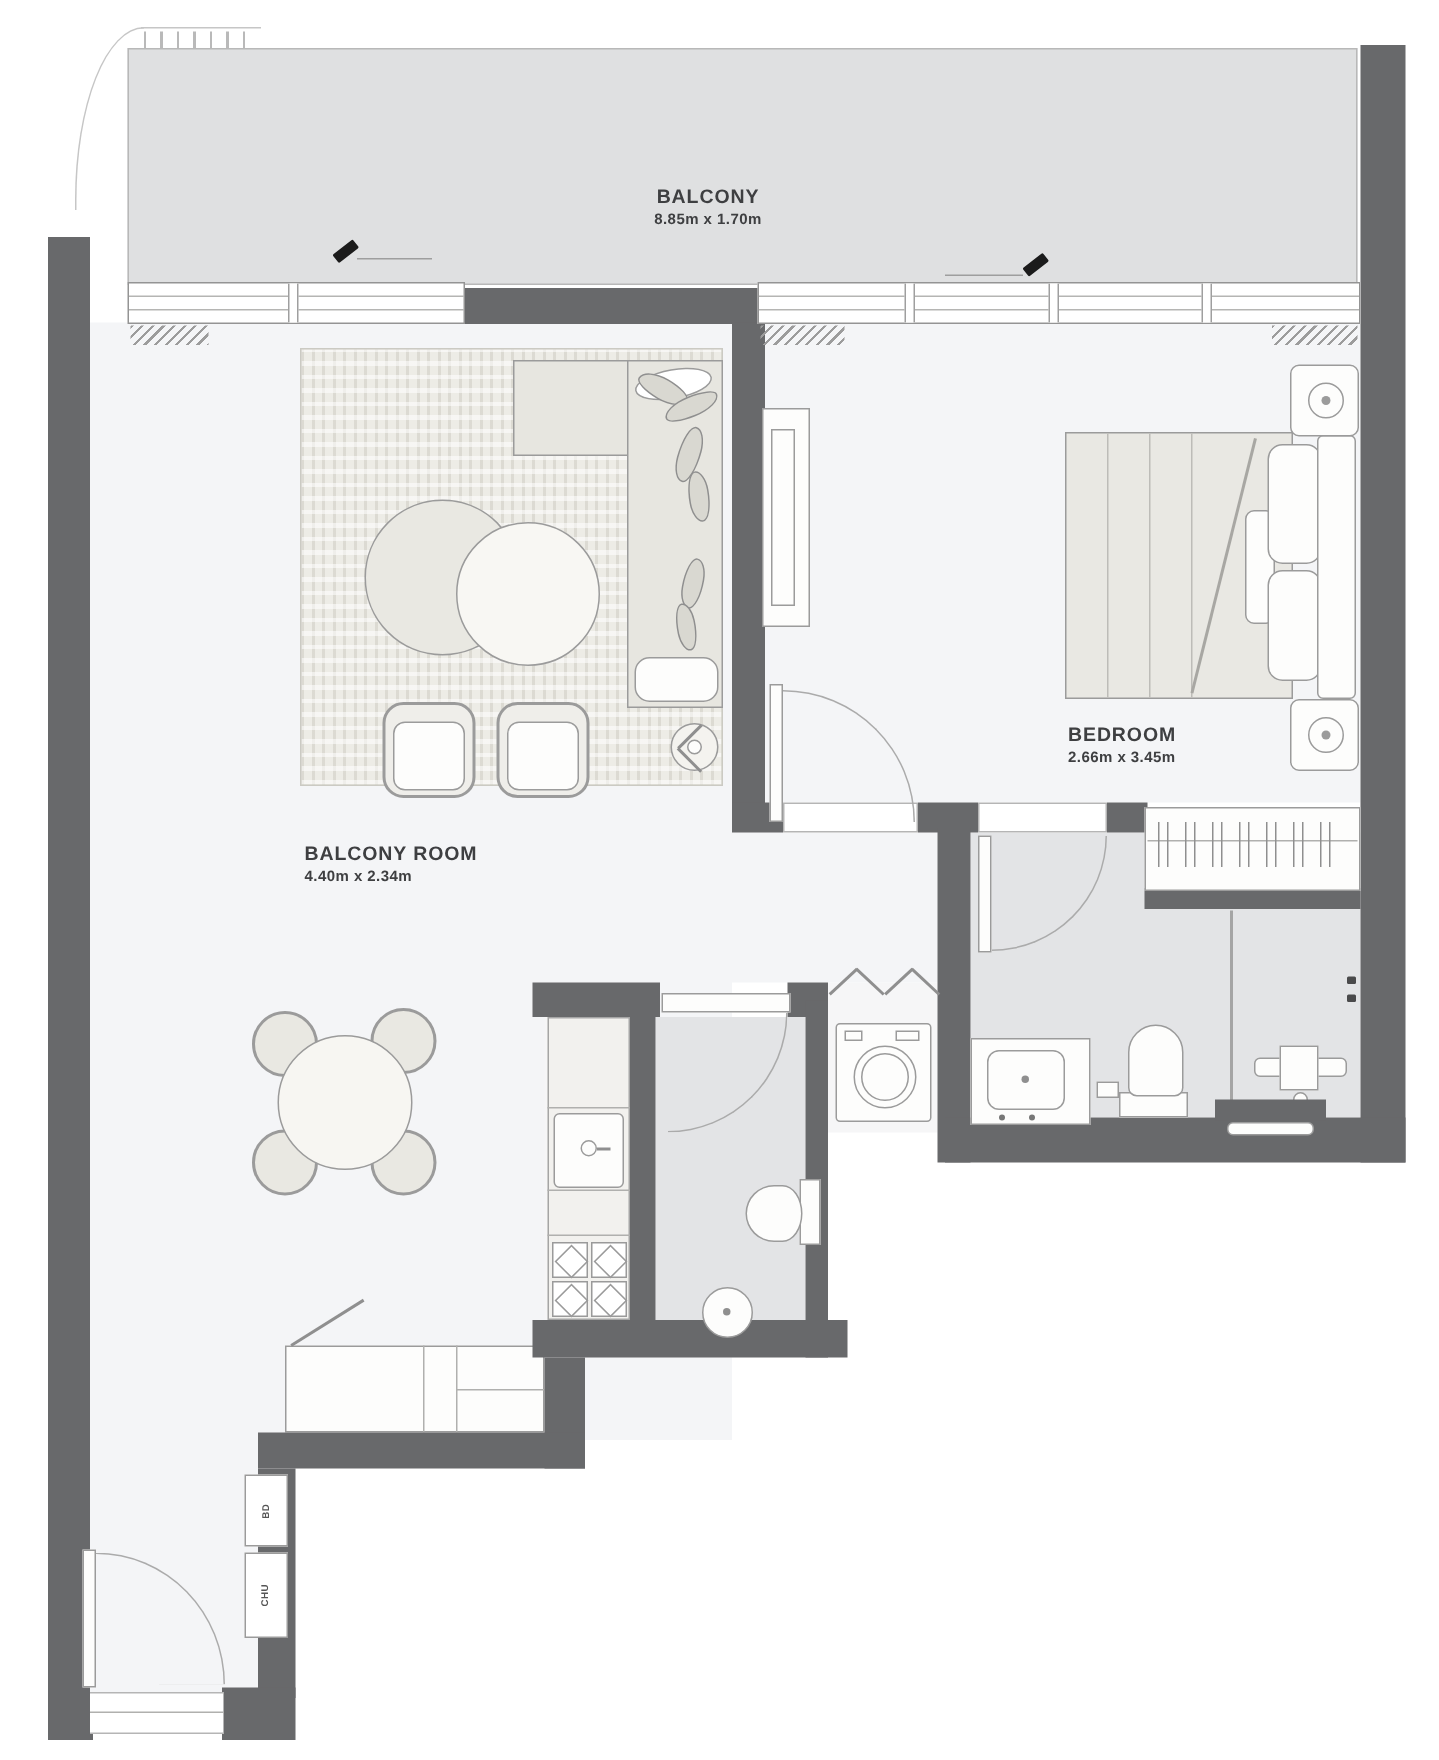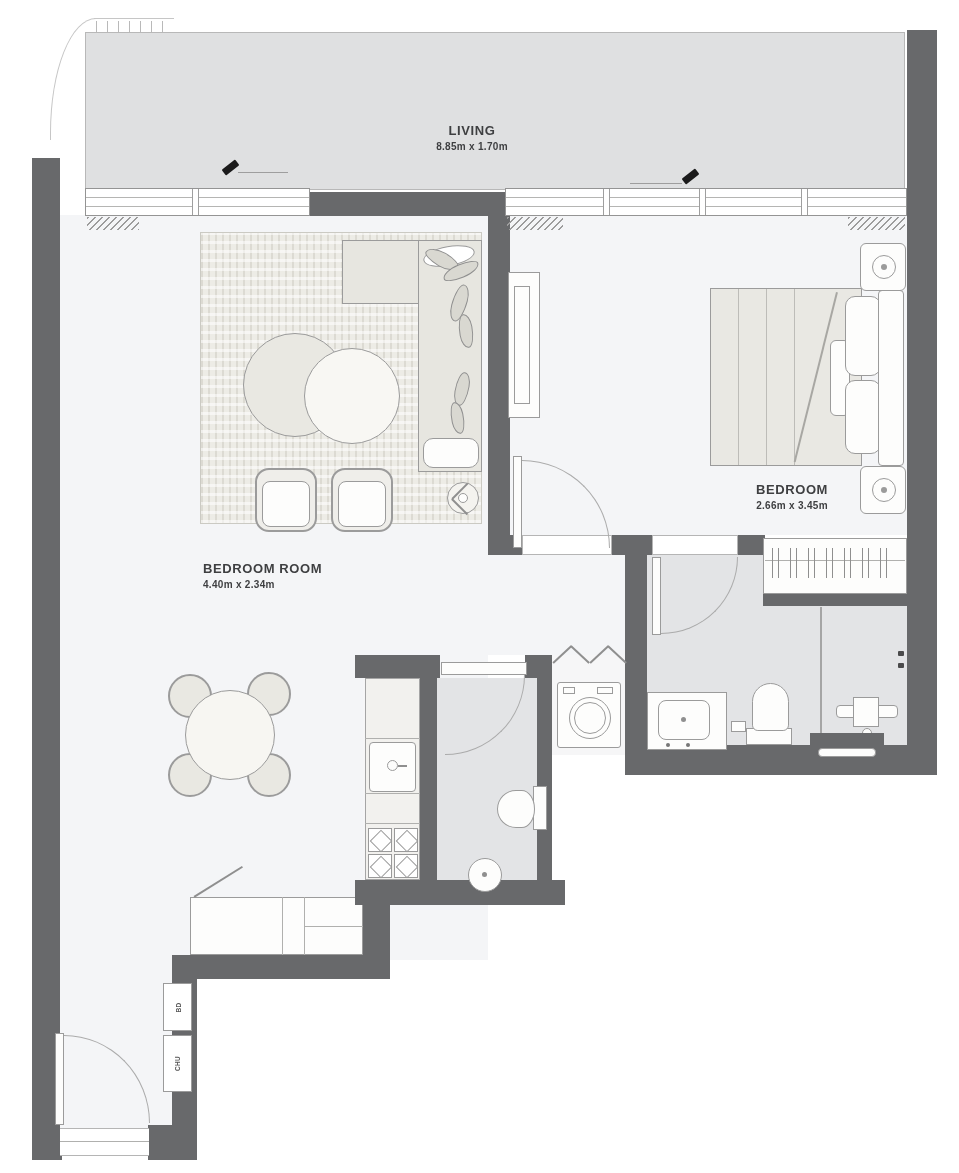--- a/index.html
+++ b/index.html
@@ -227,25 +227,25 @@
   <div class="arc arc-tr" style="left:64px;top:1035px;width:86px;height:88px;"></div>
 
   <div class="shaft" style="left:163px;top:983px;width:29px;height:48px;">
     <span>BD</span>
   </div>
   <div class="shaft" style="left:163px;top:1035px;width:29px;height:57px;">
     <span>CHU</span>
   </div>
 
   <div class="label" style="left:372px;top:122px;width:200px;text-align:center;">
-    <div>LIVING</div>
+    <div>BALCONY</div>
     <div class="dims">8.85m x 1.70m</div>
   </div>
   <div class="label" style="left:203px;top:560px;width:160px;">
-    <div>BEDROOM ROOM</div>
+    <div>BALCONY ROOM</div>
     <div class="dims">4.40m x 2.34m</div>
   </div>
-  <div class="label" style="left:712px;top:481px;width:160px;text-align:center;">
+  <div class="label" style="left:712px;top:481px;width:160px;">
     <div>BEDROOM</div>
     <div class="dims">2.66m x 3.45m</div>
   </div>
 
 </div>
 
 </body></html>

